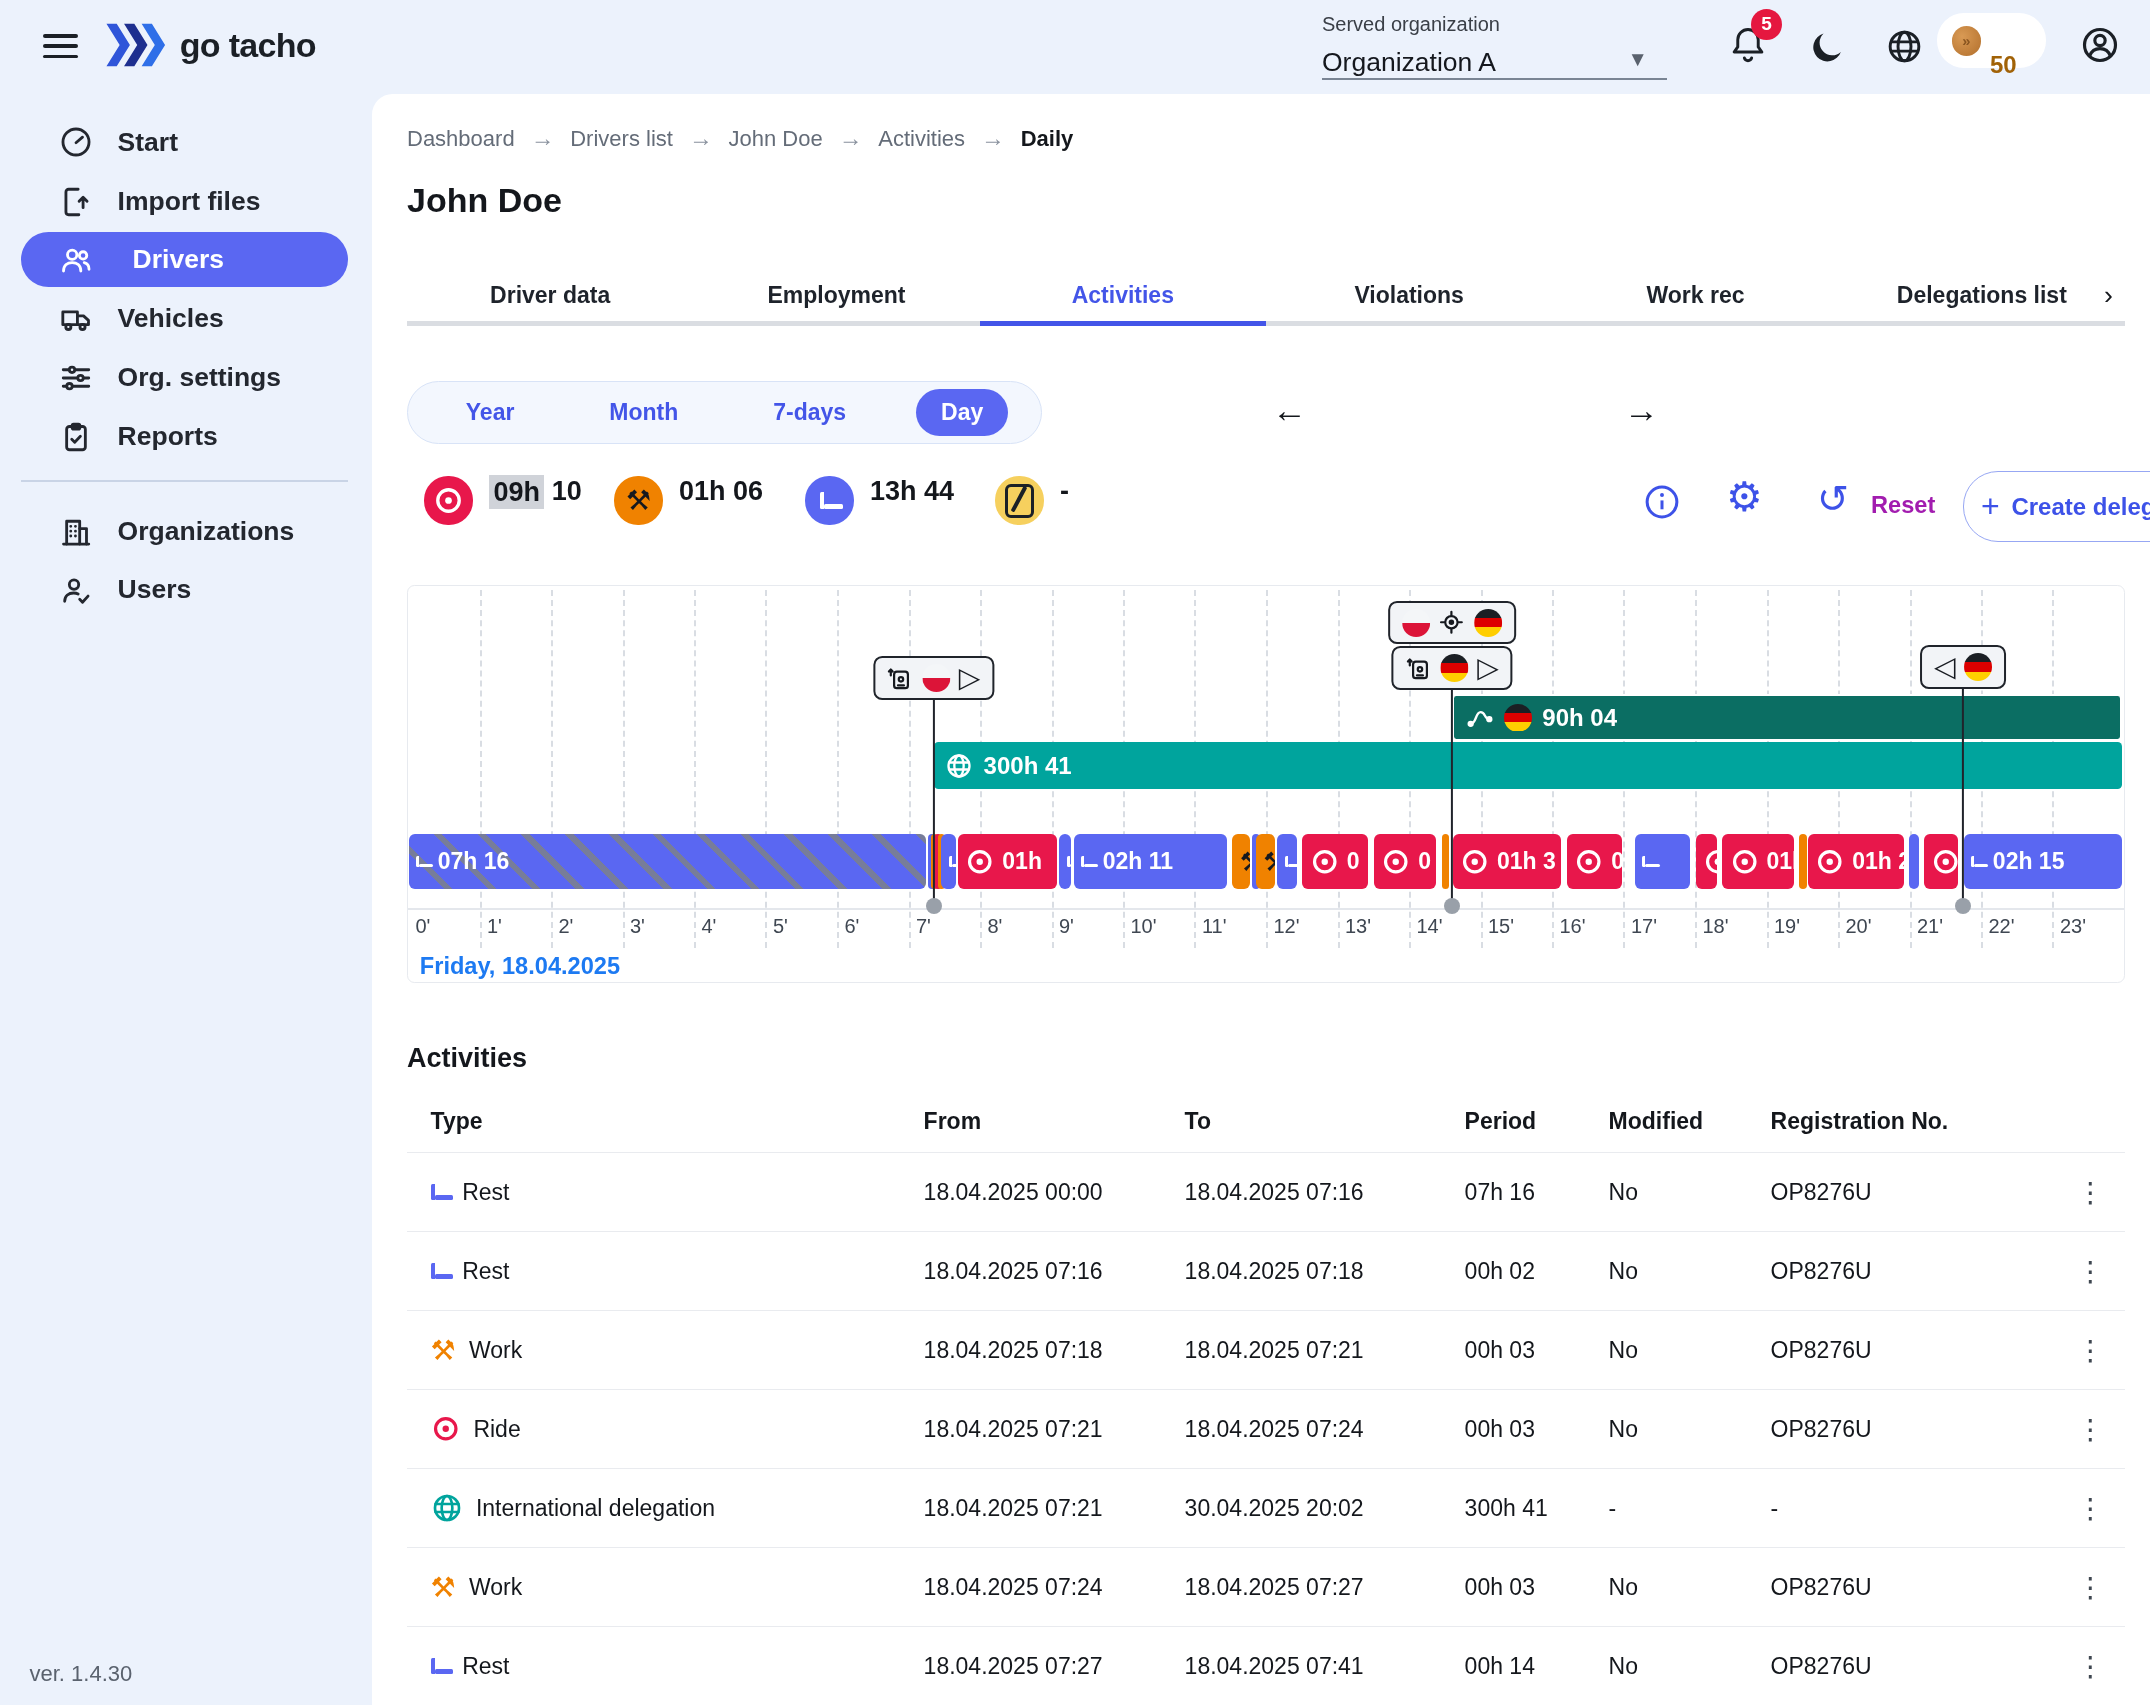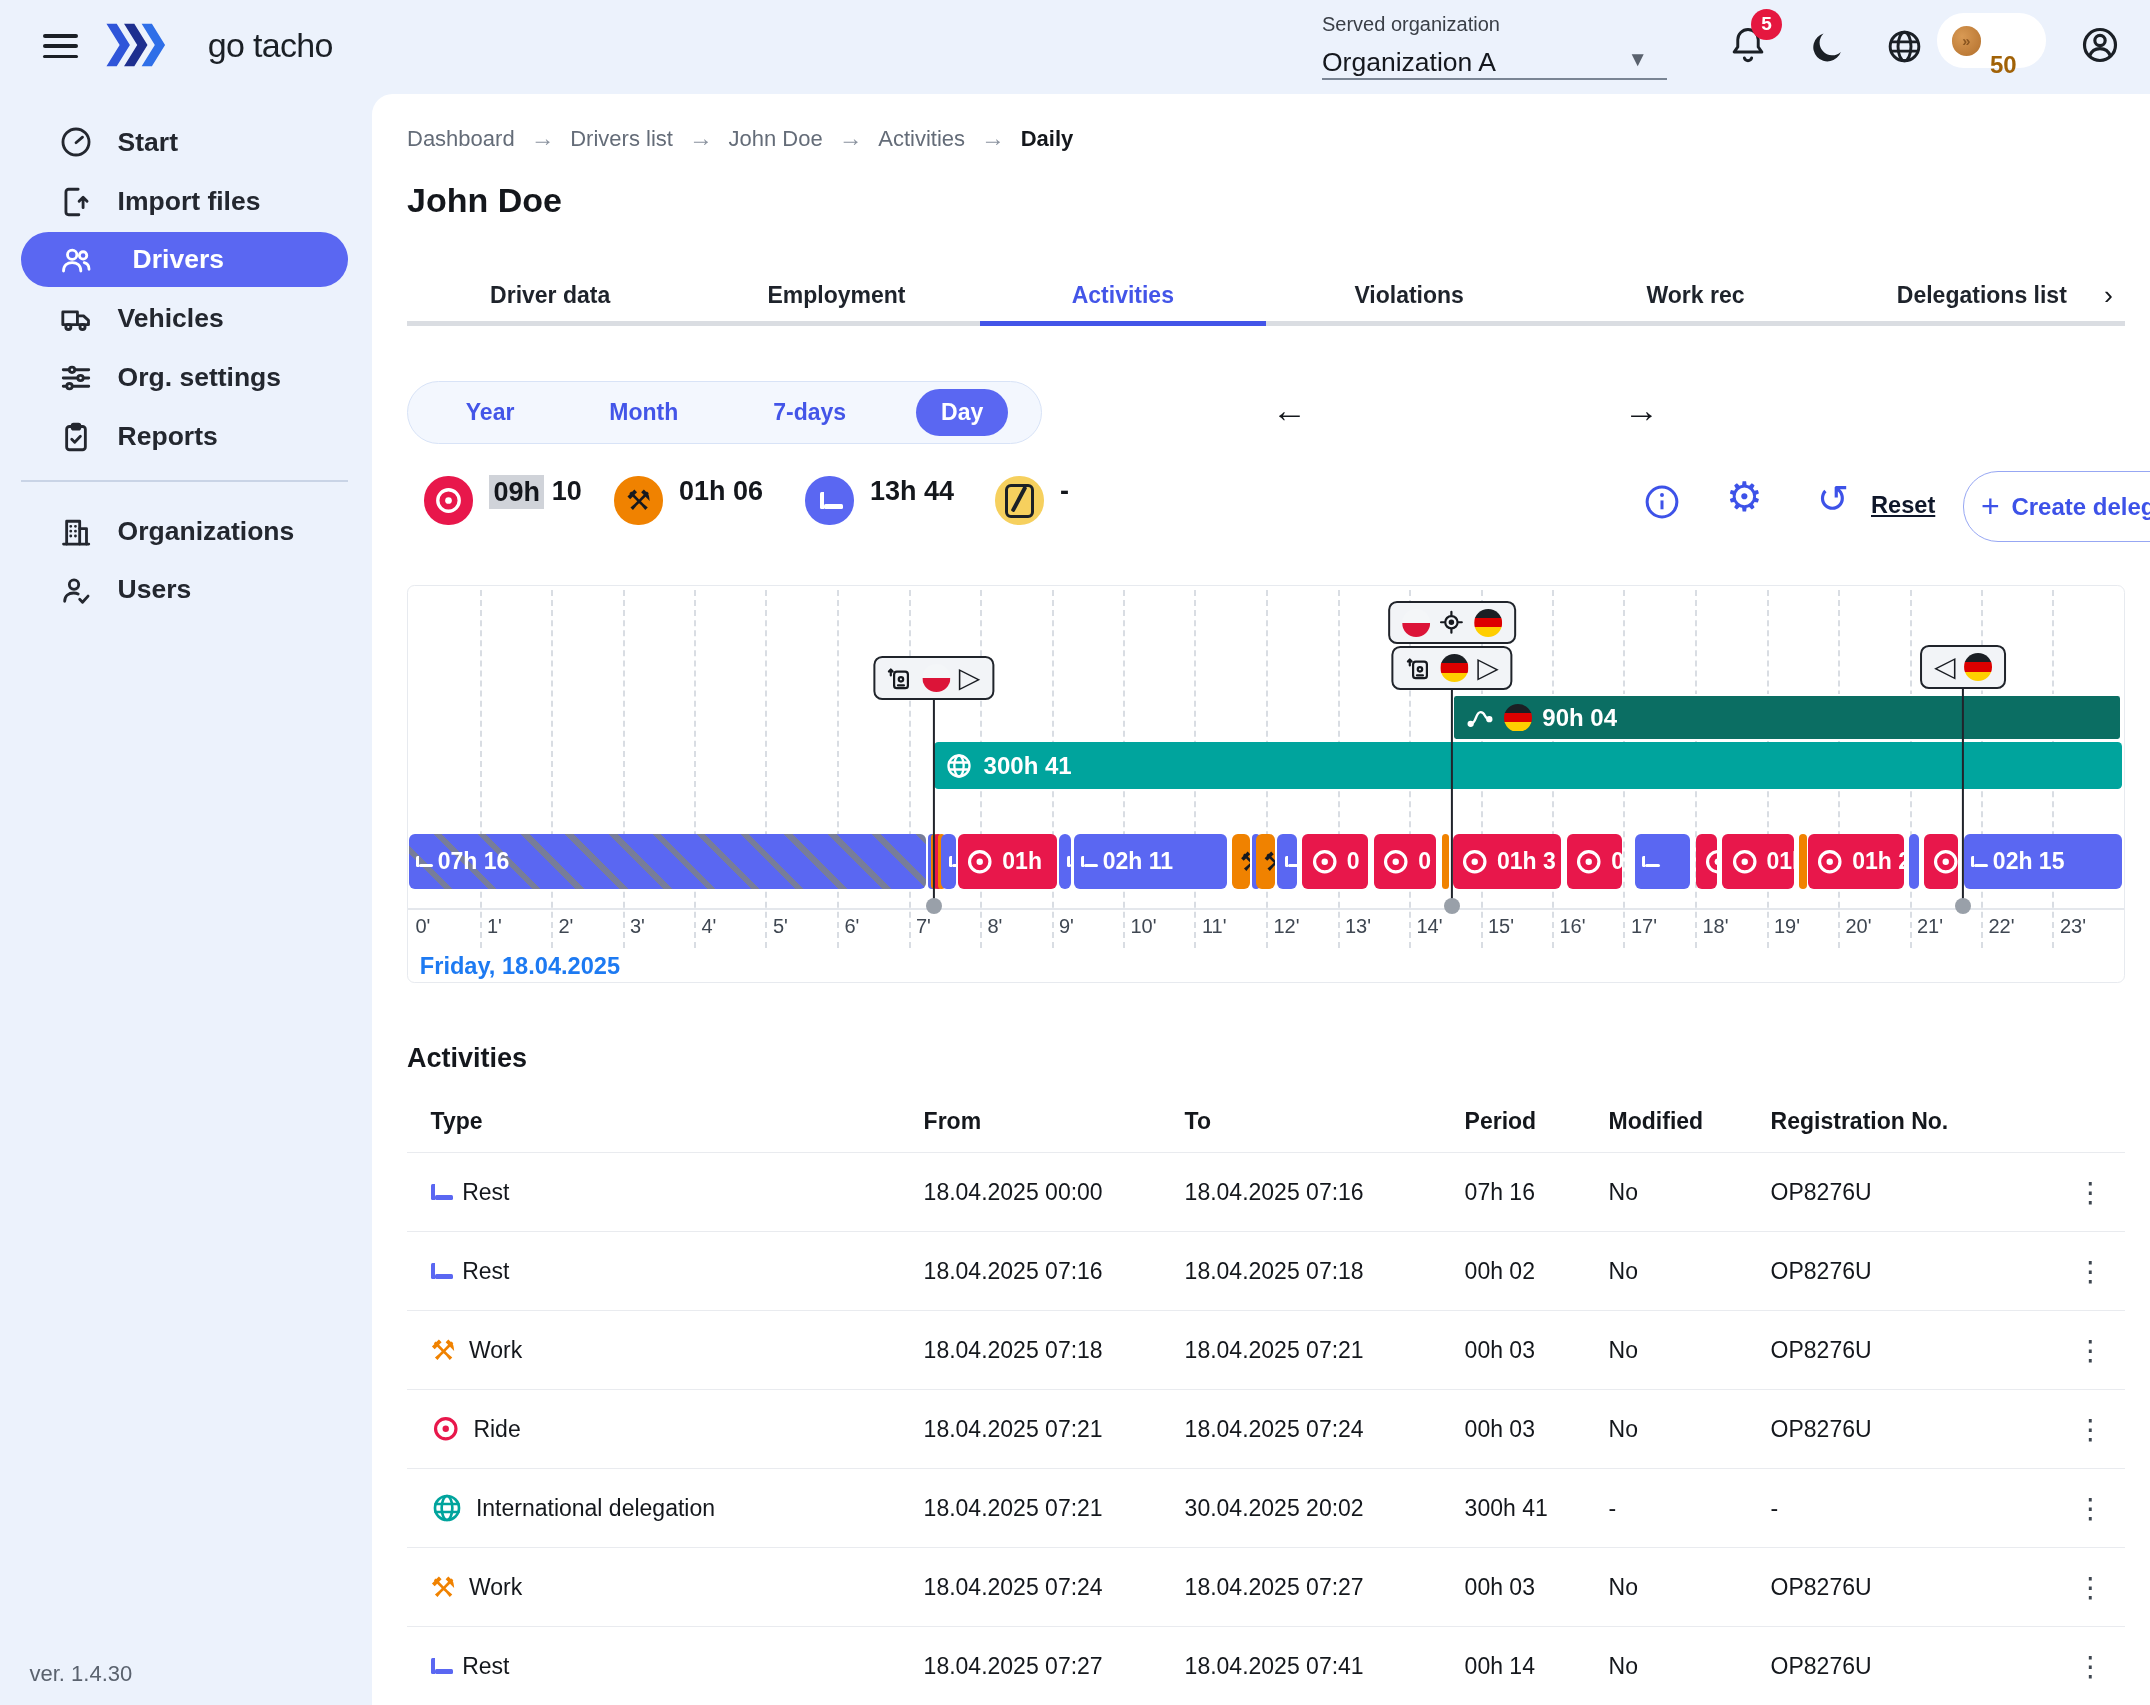--- a/index.html
+++ b/index.html
@@ -5,21 +5,21 @@
   * { margin:0; padding:0; box-sizing:border-box; }
   html,body { width:2151px; height:1706px; overflow:hidden;
     font-family:"Liberation Sans","DejaVu Sans",sans-serif; background:#ECF2FC; color:#14171C; }
   svg { display:block; }
 
   
   #topbar { position:absolute; left:0; top:0; width:2151px; height:94px; }
   #hamburger { position:absolute; left:43px; top:34px; width:35px; height:26.5px; cursor:pointer; }
   #hamburger span { display:block; height:3.7px; background:#1B2026; border-radius:2.2px; margin-bottom:6.6px; }
   #logo { position:absolute; left:105px; top:22px; display:flex; align-items:center; gap:11.8px; }
-  #logo-text { font-size:34px; font-weight:400; color:#1B2026; letter-spacing:-0.7px;margin-left:28px; }
+  #logo-text { font-size:34px; font-weight:700; color:#1B2026; letter-spacing:-0.7px; }
   #org-select { position:absolute; left:1322px; top:13.3px; width:345px; }
   #org-label { font-size:20px; color:#3A3F47; }
   #org-value { font-size:26.5px; color:#15181E; margin-top:10.3px; }
   #org-underline { position:absolute; left:0; top:65px; width:345px; height:1.5px; background:#7A8594; }
   #org-caret { position:absolute; right:19px; top:34px; font-size:20.6px; color:#5A626E; }
   .tb-icon { position:absolute; cursor:pointer; color:#1B2026; }
   #notif-badge { position:absolute; left:1751px; top:8.8px; width:31px; height:31px; border-radius:15.5px;
     background:#E5173F; color:#fff; font-size:19px; font-weight:700; display:flex; align-items:center; justify-content:center; z-index:3; }
   #coin-pill { position:absolute; left:1937px; top:13.3px; width:109px; height:55px; background:#fff; border-radius:27px;
     display:flex; align-items:center; gap:8.8px; padding:0 14.7px; cursor:pointer; }
@@ -70,21 +70,21 @@
   .sum-circle { width:49px; height:49px; border-radius:24px; display:flex; align-items:center; justify-content:center; color:#fff; }
   .sum-value { font-size:27px; font-weight:700; color:#14171C; }
   .hl { background:#D0D3D9; padding:1.5px 4.4px 2.9px 4.4px; }
   .rest-glyph { display:inline-block; width:.62em; height:.52em; position:relative;
     border-left:.15em solid currentColor; border-radius:1.5px; }
   .rest-glyph::after { content:''; position:absolute; left:0; bottom:0; width:.62em; height:.15em; background:currentColor; border-radius:1.5px; }
   .work-glyph { font-family:"DejaVu Sans",sans-serif; }
   .avail-glyph { display:inline-block; width:29.5px; height:34px; border:3.7px solid #1B2026; border-radius:5.9px; position:relative; }
   .avail-glyph::after { content:''; position:absolute; left:9.6px; top:-1.5px; width:3.7px; height:28px; background:#1B2026; transform:rotate(28deg); border-radius:1.5px; }
   .icon-btn { position:absolute; top:389px; color:#3D52E8; cursor:pointer; }
-  #reset-link { position:absolute; left:1499px; top:398px; font-size:23.6px; font-weight:600; color:#0f172a; text-decoration:underline; cursor:pointer; }
+  #reset-link { position:absolute; left:1499px; top:398px; font-size:23.6px; font-weight:600; color:#a21caf; cursor:pointer; }
   #btn-create { position:absolute; left:1591px; top:377px; width:281px; height:71px; border:1.5px solid #97A7F3; border-radius:35px;
     background:#fff; color:#3D52E8; font-size:24px; font-weight:600; display:flex; align-items:center; justify-content:center; gap:11.8px; cursor:pointer; }
   #btn-create .plus { font-size:32px; font-weight:400; }
 
   
   #chart-card { position:absolute; left:35px; top:491px; width:1718px; height:398px; border:1.5px solid #E7EAEF; border-radius:7.4px; background:#fff; }
   .gridline { position:absolute; top:4.4px; height:358px; width:0; border-left:2.2px dashed #D9DDE3; }
   #axis-line { position:absolute; left:0; top:322px; width:100%; height:1.5px; background:#E4E7EC; }
   .tick-label { position:absolute; top:329px; font-size:20px; color:#3F4752; }
   #date-link { position:absolute; left:11.8px; top:367px; font-size:23.6px; font-weight:700; color:#1D7AF2; cursor:pointer; }

